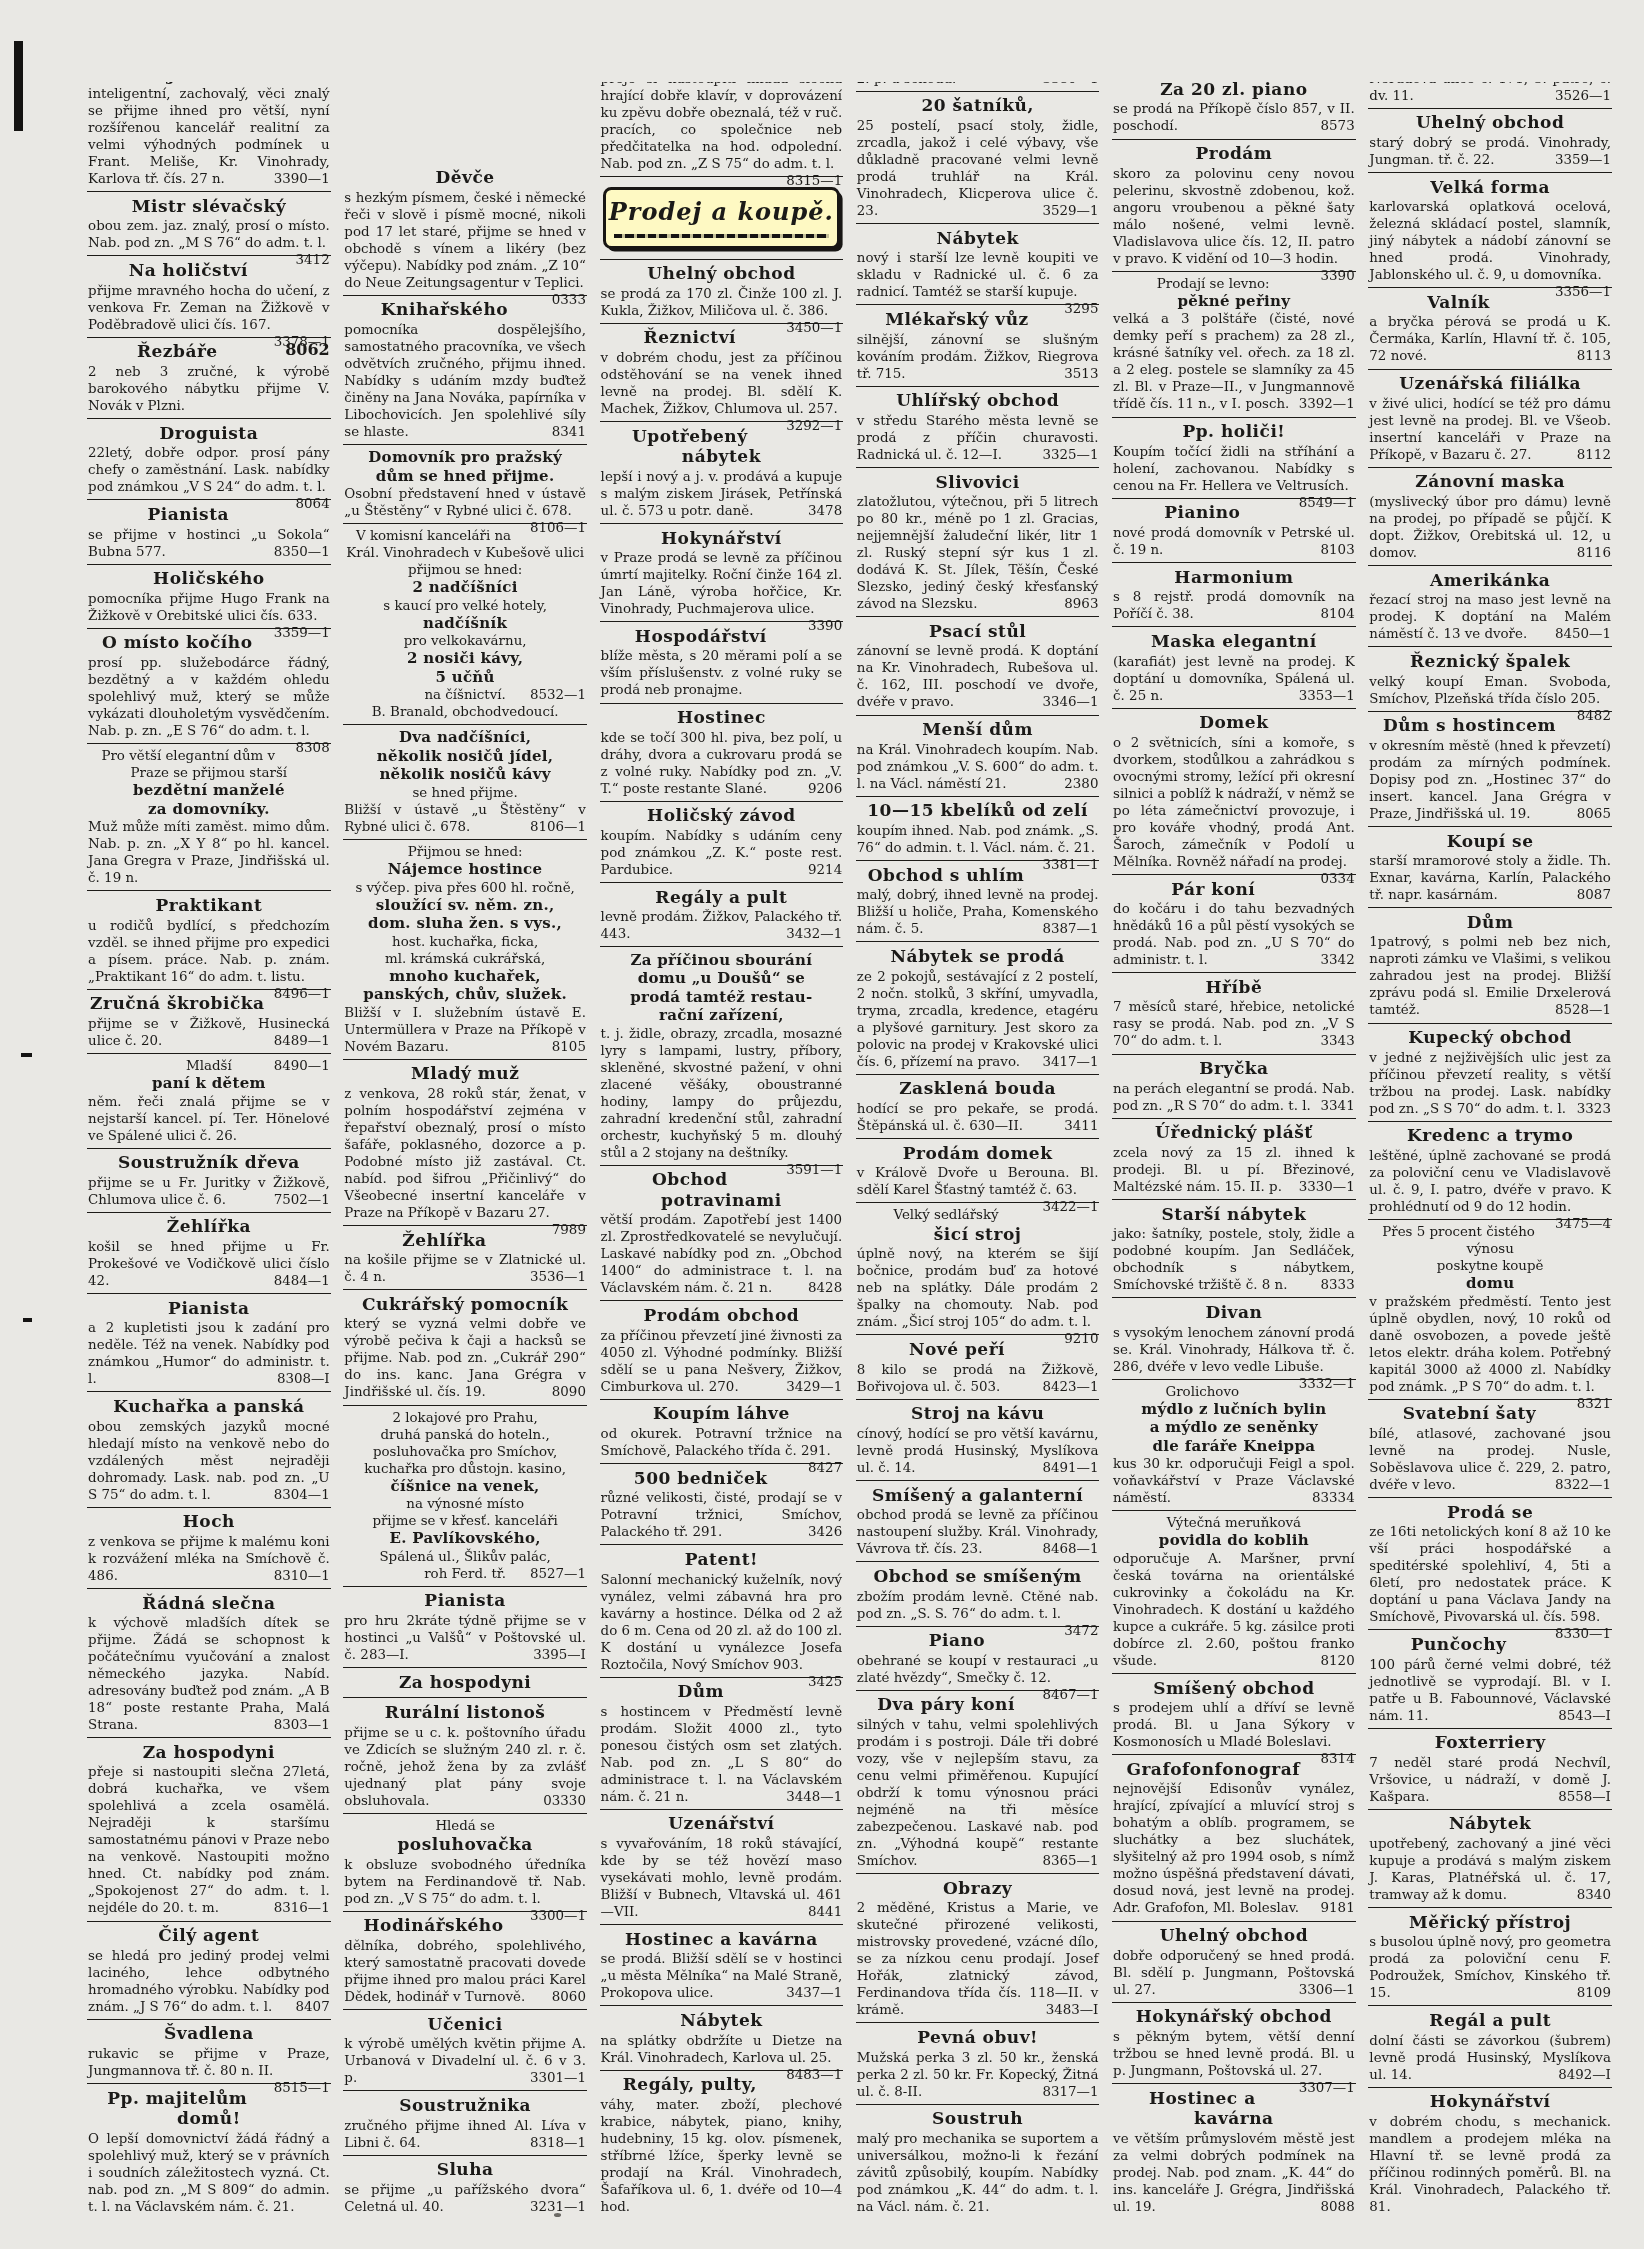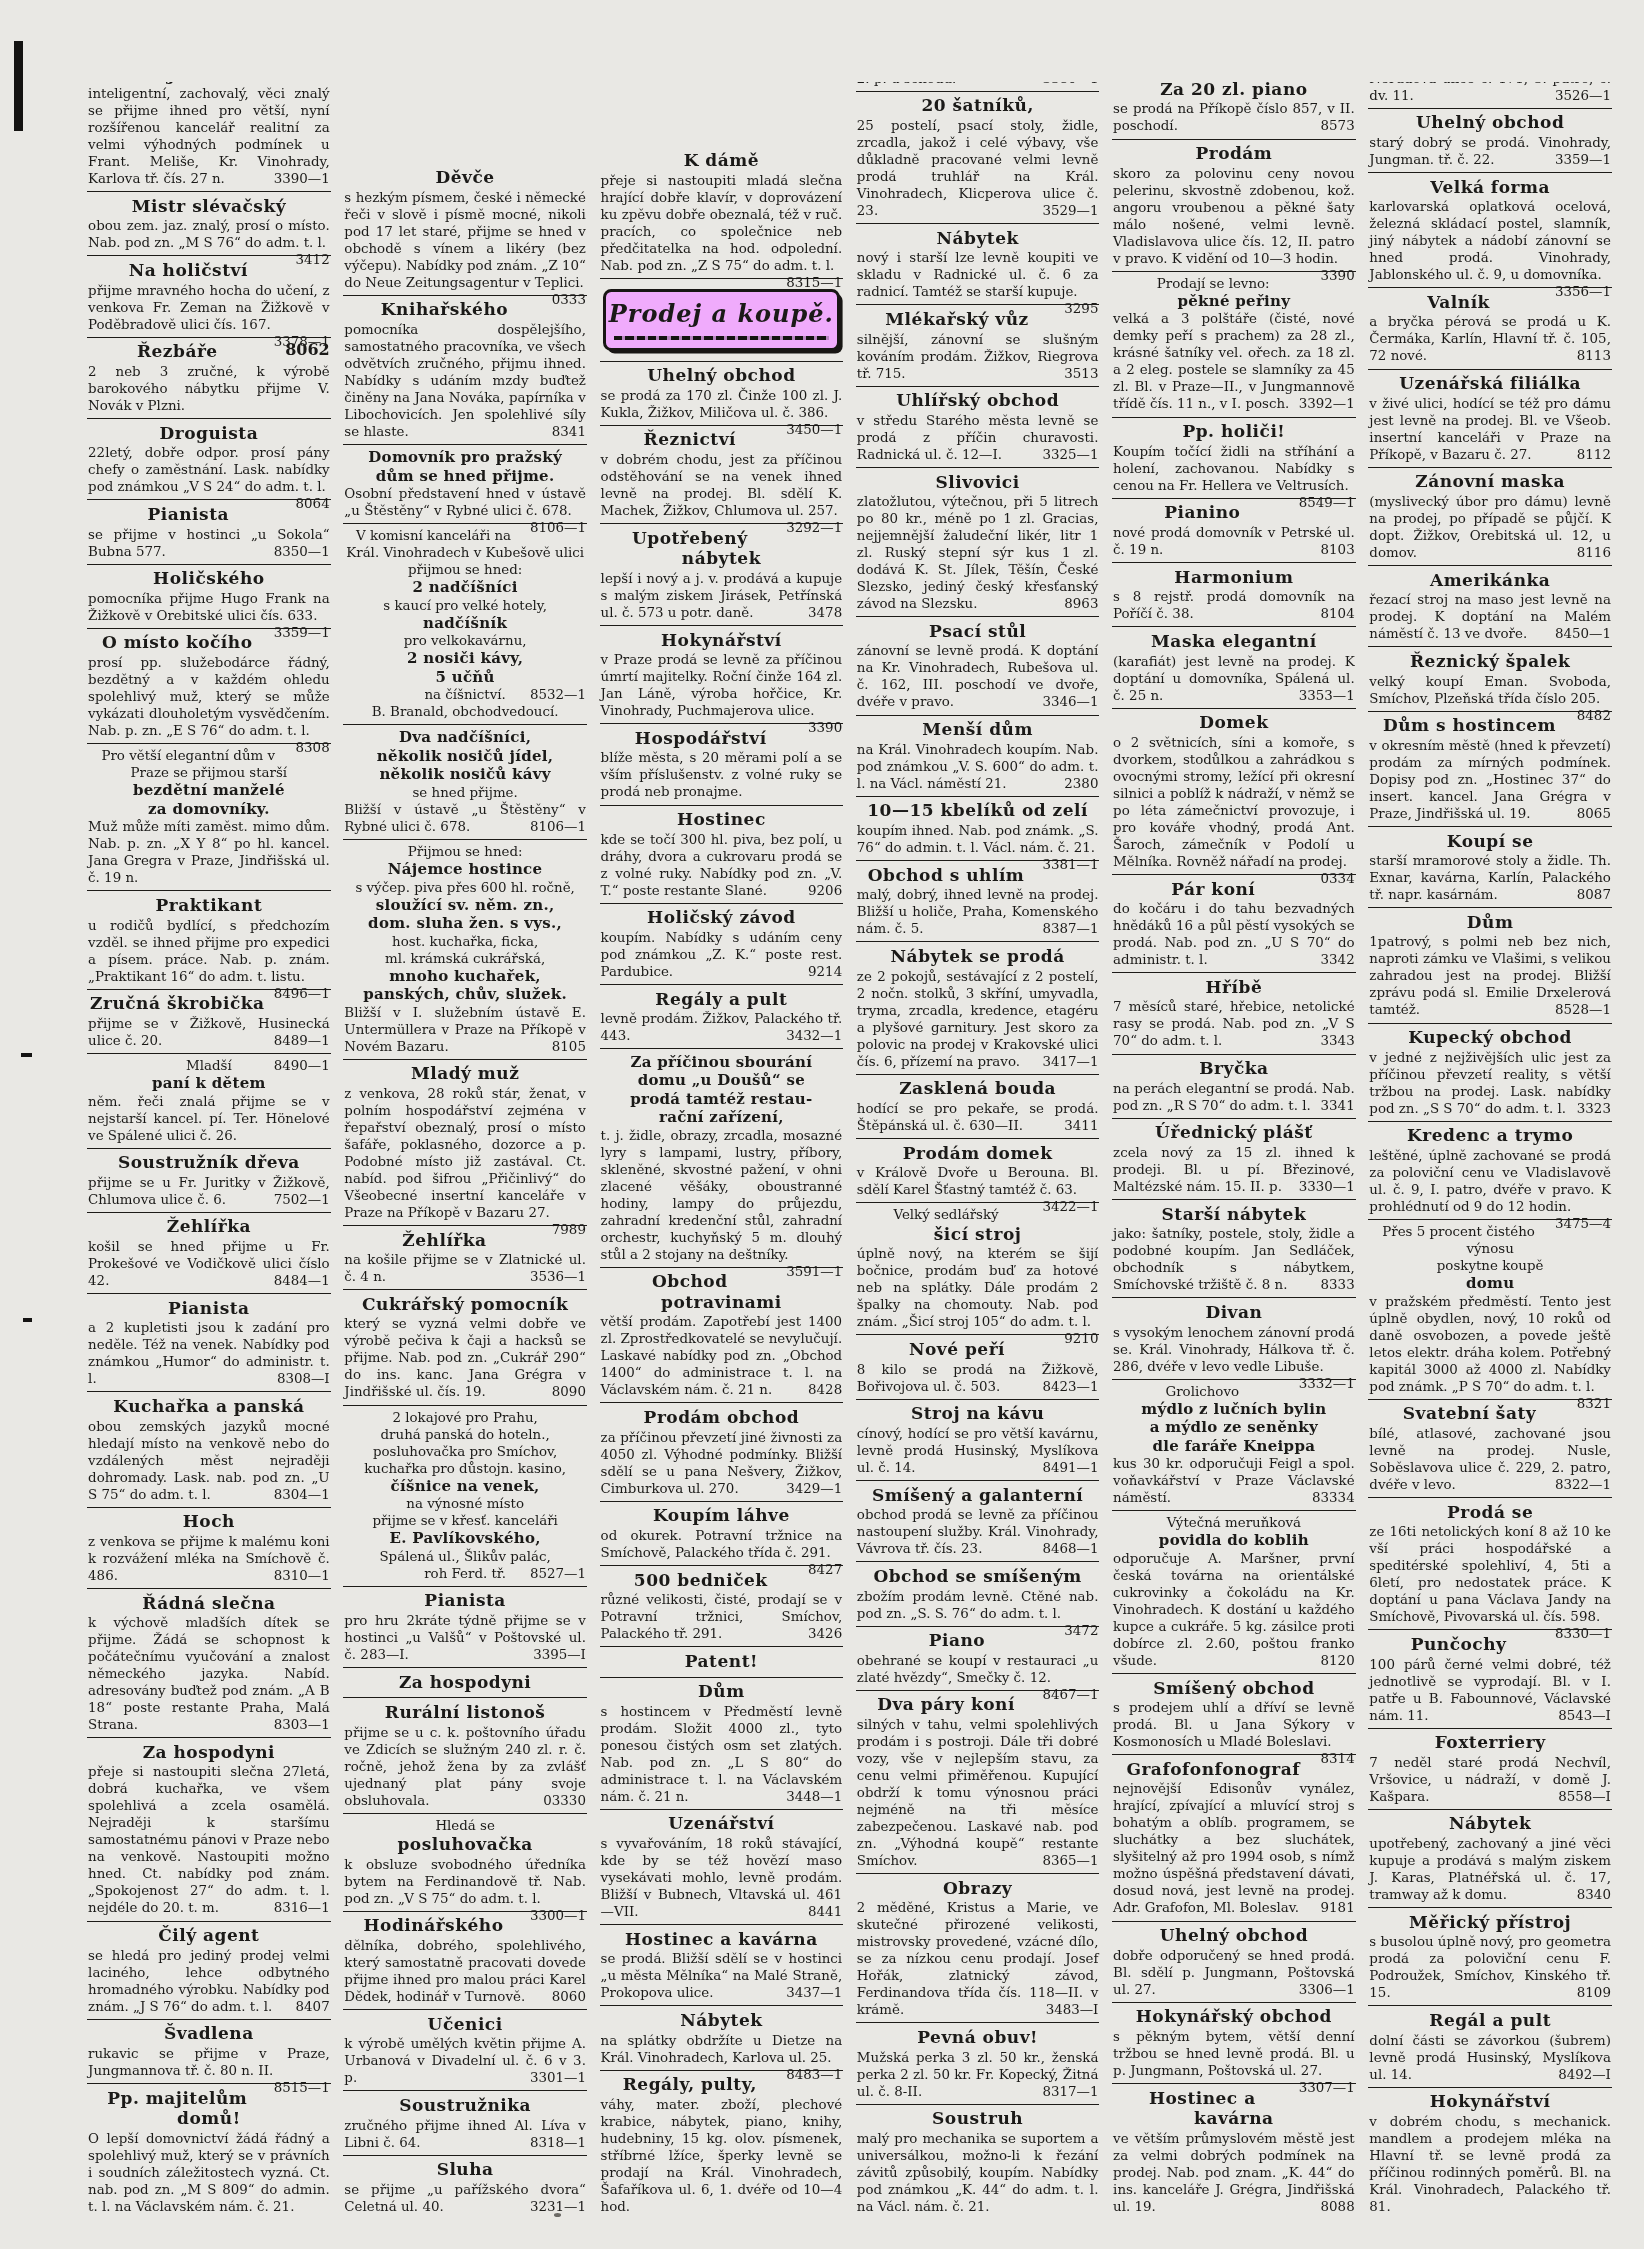--- a/index.html
+++ b/index.html
@@ -22,21 +22,21 @@
   .seg-c{text-align:center;font-size:13.4px;line-height:17px;position:relative;}
   .seg-p{text-align:justify;font-size:13.4px;line-height:17px;}
   .seg-p .ref{float:right;padding-left:7.2px;}
   .seg-c .ref{position:absolute;right:0;top:0;}
   .seg-h1 .ref,.seg-h2 .ref{position:absolute;right:0;bottom:2.1px;font-size:16px;font-weight:bold;letter-spacing:0;}
   .section-box{
     margin:7.2px 2.1px 5.1px;border:3.6px solid #181614;border-radius:8.2px;
     padding:7.2px 3.1px 8.2px;text-align:center;
     font-style:italic;font-weight:bold;font-size:24px;letter-spacing:1px;
     box-shadow:3.6px 3.6px 0 -1px #181614;
-    position:relative;background:#f0abfc;
+    position:relative;background:#fef9c3;
   }
   .section-box::after{
     content:"";display:block;height:4.6px;margin:7.2px 5.1px 0;
     background:repeating-linear-gradient(90deg,#161412 0 8.2px,rgba(22,20,18,0.25) 8.2px 11.3px);
   }
   .artifact{position:absolute;background:#141312;}
   .speck{position:absolute;background:#6b6965;border-radius:50%;}
 </style>
 </head>
 <body>
@@ -301,20 +301,21 @@
       <div class="ad">
         <div class="seg-h1"><span>Koupím láhve</span></div>
         <div class="seg-p"><span>od okurek. Potravní tržnice na Smíchově, Palackého třída č. 291.</span><span class="ref">8427</span></div>
       </div>
       <div class="ad">
         <div class="seg-h1"><span>500 bedniček</span></div>
         <div class="seg-p"><span>různé velikosti, čisté, prodají se v Potravní tržnici, Smíchov, Palackého tř. 291.</span><span class="ref">3426</span></div>
       </div>
       <div class="ad">
         <div class="seg-h1"><span>Patent!</span></div>
+        <div class="seg-p"><span>Salonní mechanický kuželník, nový vynález, velmi zábavná hra pro kavárny a hostince. Délka od 2 až do 6 m. Cena od 20 zl. až do 100 zl. K dostání u vynálezce Josefa Roztočila, Nový Smíchov 903.</span><span class="ref">3425</span></div>
       </div>
       <div class="ad">
         <div class="seg-h1"><span>Dům</span></div>
         <div class="seg-p"><span>s hostincem v Předměstí levně prodám. Složit 4000 zl., tyto ponesou čistých osm set zlatých. Nab. pod zn. „L S 80“ do administrace t. l. na Václavském nám. č. 21 n.</span><span class="ref">3448—1</span></div>
       </div>
       <div class="ad">
         <div class="seg-h1"><span>Uzenářství</span></div>
         <div class="seg-p"><span>s vyvařováním, 18 roků stávající, kde by se též hovězí maso vysekávati mohlo, levně prodám. Bližší v Bubnech, Vltavská ul. 461—VII.</span><span class="ref">8441</span></div>
       </div>
       <div class="ad">

